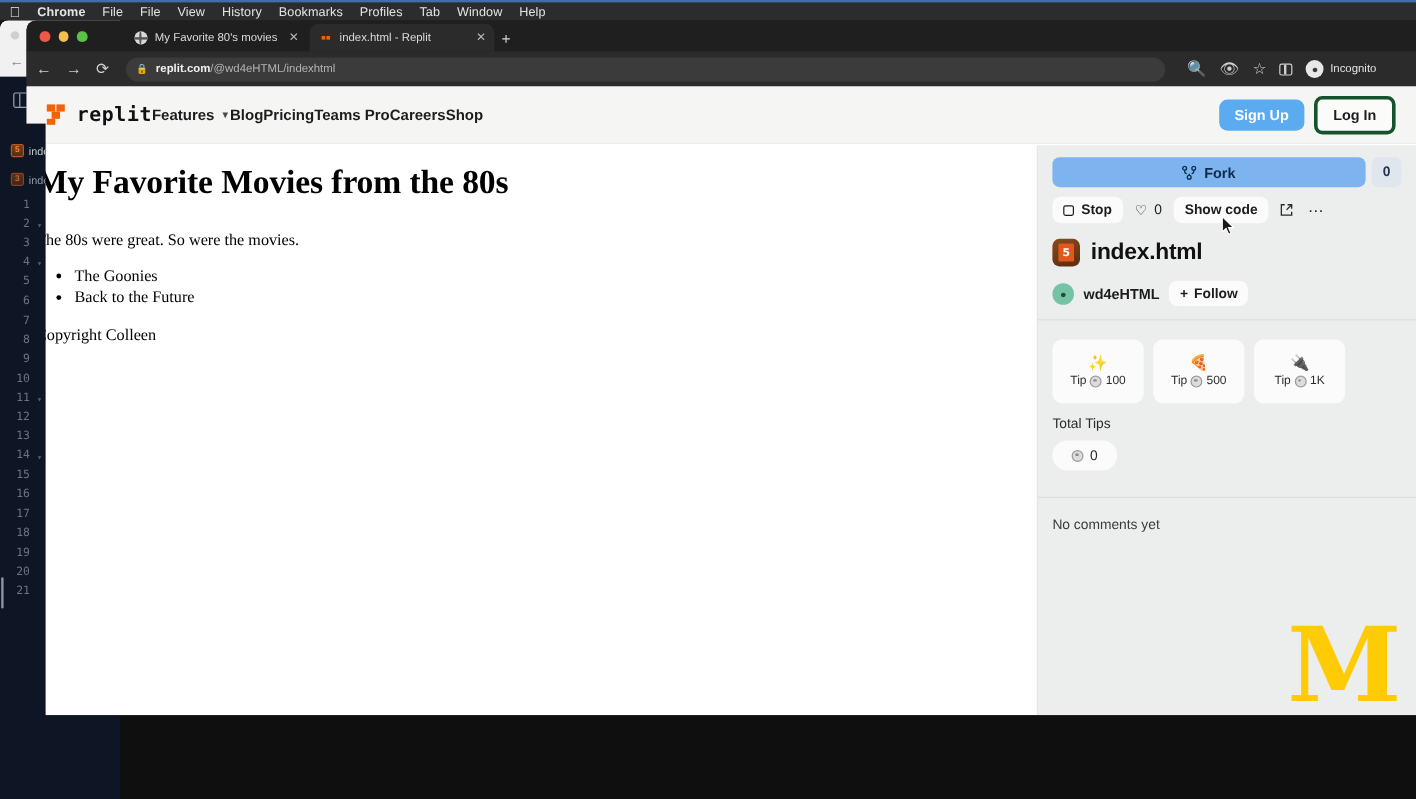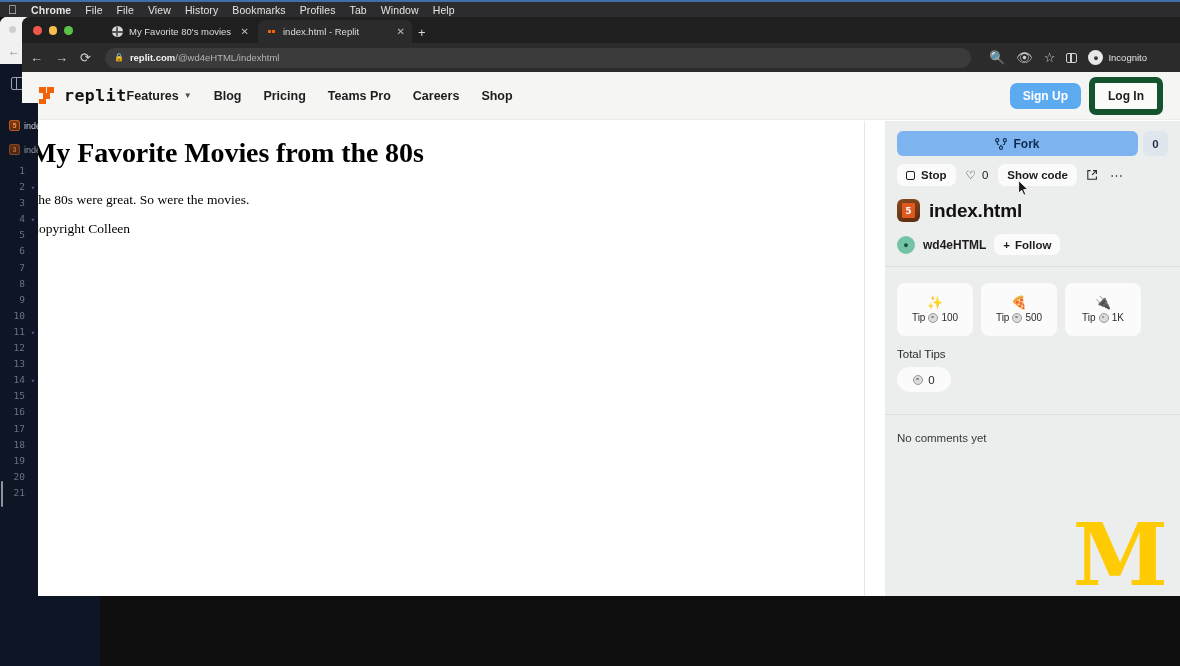--- a/index.html
+++ b/index.html
@@ -161,31 +161,31 @@
   }
   .brand { display: flex; align-items: center; gap: 8px; }
   .brand-mark { position: relative; width: 17px; height: 17px; }
   .brand-mark i { position: absolute; display: block; width: 7px; height: 5.6px; background: #f26207; }
   .brand-mark i.b1 { left: 0; top: 0.4px; }
   .brand-mark i.b2 { left: 8px; top: 0.4px; }
   .brand-mark i.b3 { left: 4px; top: 6.2px; }
   .brand-mark i.b4 { left: 0; top: 11.8px; }
   .brand-text { font-size: 16.5px; font-weight: bold; color: #111; letter-spacing: .5px;
     font-family: "DejaVu Sans Mono", monospace; }
-  .rnav-links { display: flex; align-items: center; gap: 22px; }
+  .rnav-links { display: flex; align-items: center; }
   .rnav-link { font-size: 12.5px; color: #1d1d1d; font-weight: 600; display: flex; align-items: center; gap: 5px; white-space: nowrap; }
   .caret { font-size: 8px; color: #4a4a4a; }
   .rnav-right { margin-left: auto; display: flex; align-items: center; gap: 8px; }
   .btn-signup {
     background: #5cabf0; color: #fff; font-size: 12px; font-weight: 600;
     padding: 6px 13px; border-radius: 7px; white-space: nowrap;
   }
   .btn-login {
     background: #fbfbfa; color: #1d1d1d; font-size: 12px; font-weight: 600;
-    padding: 6px 13px; border-radius: 7px; border: 6px solid #14532d; white-space: nowrap;
+    padding: 6px 13px; border-radius: 7px; border: 3px solid #14532d; white-space: nowrap;
   }
 
   
   .split { position: absolute; left: 0; top: 49px; right: 0; bottom: 0; display: flex; }
   .preview {
     width: 843px; background: #fff; border-right: 1px solid #e6e6e4;
     padding: 16px 0 0 8px; overflow: hidden;
   }
   .preview h1 {
     font-family: "Liberation Serif", serif; font-size: 28px; font-weight: bold;
@@ -195,21 +195,21 @@
     font-family: "Liberation Serif", serif; font-size: 13.5px; color: #000; margin: 0 0 13px 0;
   }
   .preview ul { margin: 0 0 13px 0; padding-left: 32px; }
   .preview li {
     font-family: "Liberation Serif", serif; font-size: 13.5px; color: #000;
     line-height: 1.36;
   }
 
   
   .sidepanel {
-    flex: 1; background: #eceded; position: relative; padding: 10px 12px 0 12px; margin-left: 20px;
+    flex: 1; background: #eceded; position: relative; padding: 10px 12px 0 12px;
   }
   .forkrow { display: flex; gap: 5px; margin-bottom: 8px; }
   .btn-fork {
     flex: 1; height: 25px; background: #7db4ef; border-radius: 6px;
     display: flex; align-items: center; justify-content: center; gap: 6px;
     color: #0d2b4f; font-size: 12px; font-weight: 600;
   }
   .fork-count {
     width: 25px; height: 25px; border-radius: 6px; background: #dfe6ee;
     display: flex; align-items: center; justify-content: center;
@@ -445,20 +445,24 @@
           <span class="btn-signup">Sign Up</span>
           <span class="btn-login">Log In</span>
         </div>
       </div>
 
       <div class="split">
 
         <div class="preview">
           <h1>My Favorite Movies from the 80s</h1>
           <p>The 80s were great. So were the movies.</p>
+          <ul id="movielist">
+              <li>The Goonies</li>
+              <li>Back to the Future</li>
+            </ul>
           <p>Copyright Colleen</p>
         </div>
 
         <div class="sidepanel">
 
           <div class="forkrow">
             <div class="btn-fork">
               <svg width="12" height="12" viewBox="0 0 12 12">
                 <circle cx="2.2" cy="2.2" r="1.6" fill="none" stroke="#0d2b4f" stroke-width="1.1"></circle>
                 <circle cx="9.8" cy="2.2" r="1.6" fill="none" stroke="#0d2b4f" stroke-width="1.1"></circle>

